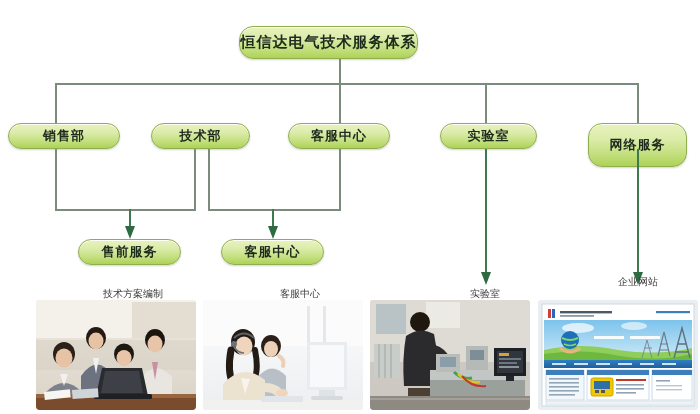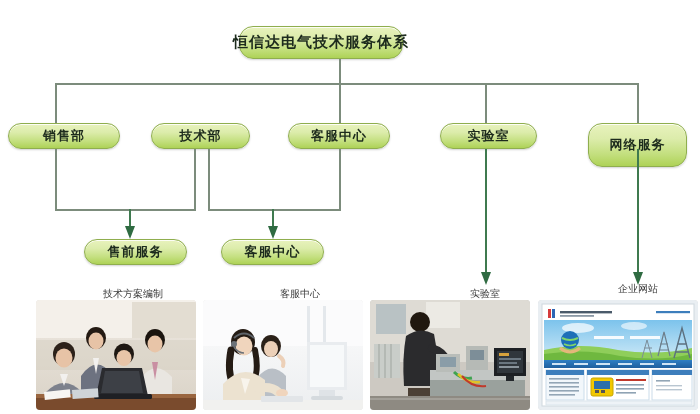--- a/index.html
+++ b/index.html
@@ -56,21 +56,21 @@
     overflow:hidden;
     background:#d8d8d8;
   }
   .photo svg{display:block;width:100%;height:100%;}
 </style>
 </head>
 <body>
 
 <div id="chart">
 
-  <div class="node root" style="left:239px;top:26px;width:164px;height:33px;">
+  <div class="node root" style="left:239px;top:26px;width:179px;height:33px;">
     <span>恒信达电气技术服务体系</span>
   </div>
 
   <div class="line vline" style="left:339px;top:59px;width:2px;height:24px;"></div>
 
   <div class="line hline" style="left:55px;top:83px;width:583px;height:2px;"></div>
 
   <div class="line vline" style="left:55px;top:83px;height:41px;"></div>
   <div class="line vline" style="left:339px;top:83px;height:41px;"></div>
   <div class="line vline" style="left:485px;top:83px;height:41px;"></div>
@@ -101,38 +101,38 @@
   <div class="line hline" style="left:55px;top:209px;width:141px;"></div>
   <div class="arrowline" style="left:129px;top:209px;height:23px;"></div>
   <div class="arrowhead" style="left:125px;top:226px;"></div>
 
   <div class="line vline" style="left:208px;top:149px;height:62px;"></div>
   <div class="line vline" style="left:339px;top:149px;height:62px;"></div>
   <div class="line hline" style="left:208px;top:209px;width:133px;"></div>
   <div class="arrowline" style="left:272px;top:209px;height:23px;"></div>
   <div class="arrowhead" style="left:268px;top:226px;"></div>
 
-  <div class="node lvl3" style="left:84px;top:239px;width:103px;height:26px;">
+  <div class="node lvl3" style="left:78px;top:239px;width:103px;height:26px;">
     <span>售前服务</span>
   </div>
 
   <div class="node lvl3" style="left:221px;top:239px;width:103px;height:26px;">
     <span>客服中心</span>
   </div>
 
   <div class="arrowline" style="left:485px;top:149px;height:126px;"></div>
   <div class="arrowhead" style="left:481px;top:272px;"></div>
 
   <div class="arrowline" style="left:637px;top:149px;height:126px;"></div>
   <div class="arrowhead" style="left:633px;top:272px;"></div>
 
   <div class="caption" style="left:73px;top:287px;width:120px;">技术方案编制</div>
   <div class="caption" style="left:240px;top:287px;width:120px;">客服中心</div>
   <div class="caption" style="left:425px;top:287px;width:120px;">实验室</div>
-  <div class="caption" style="left:578px;top:282px;width:120px;">企业网站</div>
+  <div class="caption" style="left:578px;top:275px;width:120px;">企业网站</div>
 
   <div class="photo" style="left:36px;top:300px;width:160px;height:110px;">
     <svg viewBox="0 0 160 110" preserveAspectRatio="none">
       <defs>
         <linearGradient id="p1bg" x1="0" y1="0" x2="0" y2="1">
           <stop offset="0" stop-color="#efeae3"></stop>
             <stop offset="1" stop-color="#d9d2c6"></stop>
         </linearGradient>
       </defs>
       <rect width="160" height="110" fill="url(#p1bg)"></rect>

